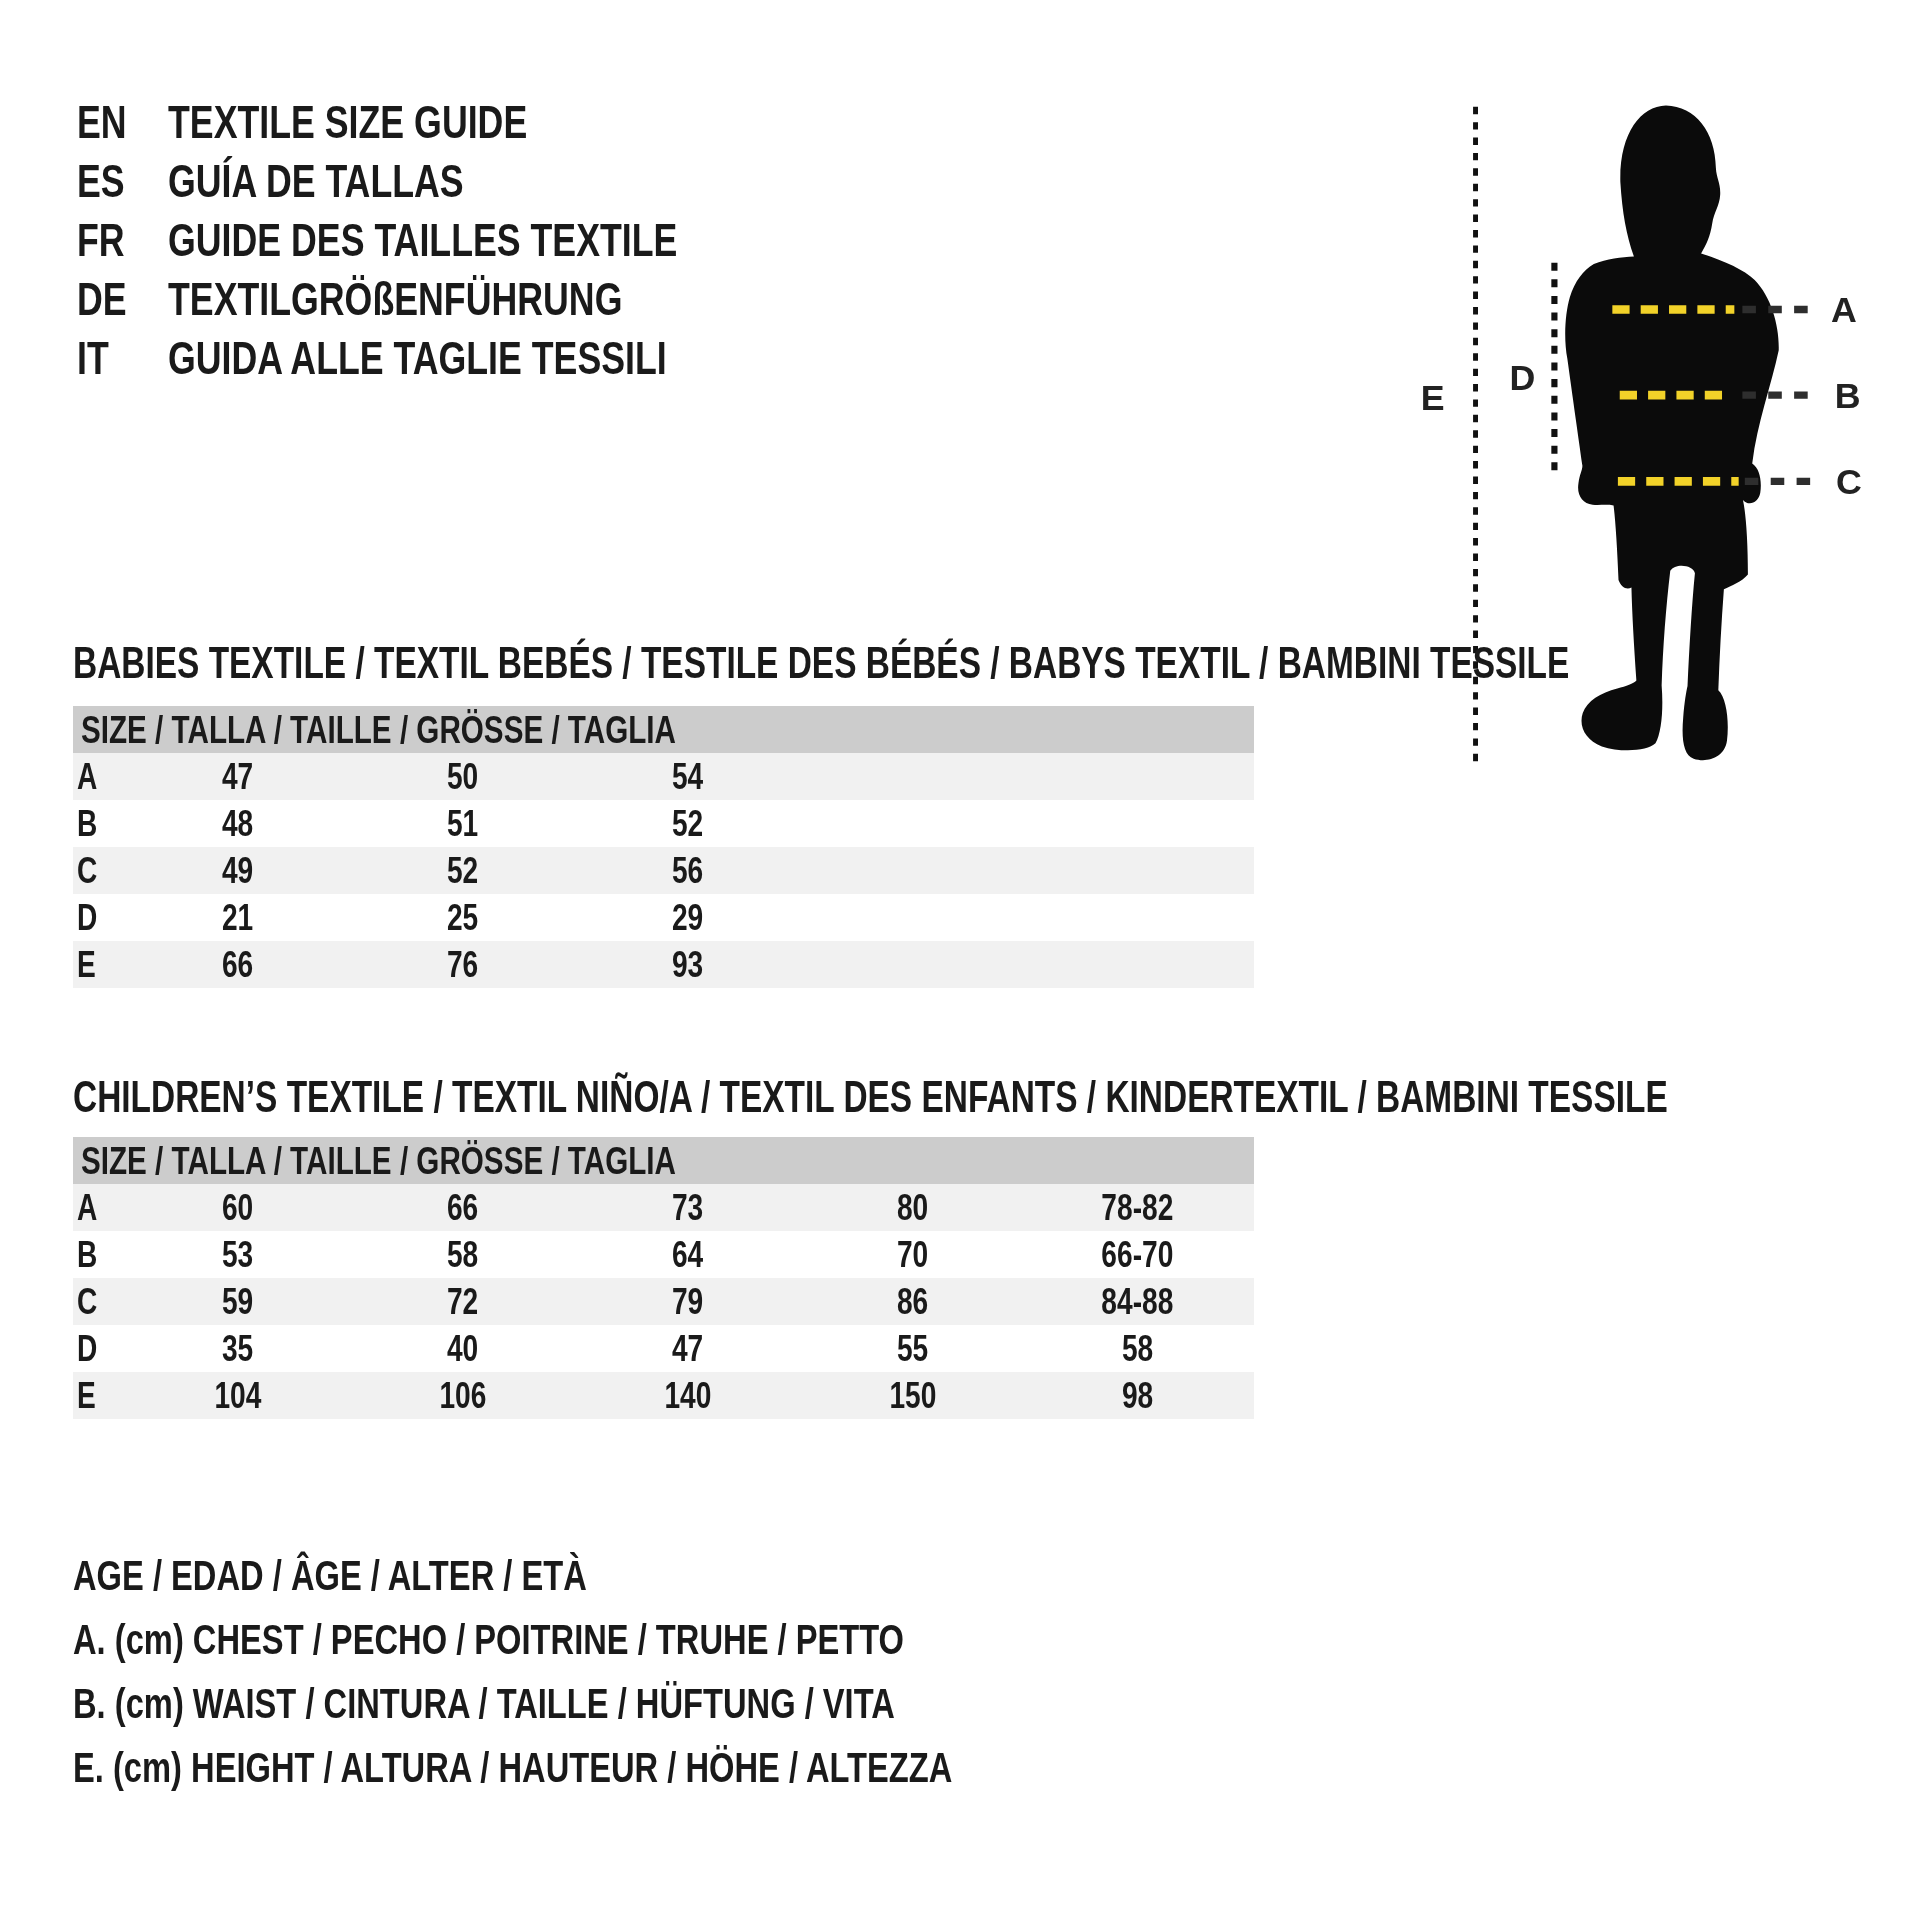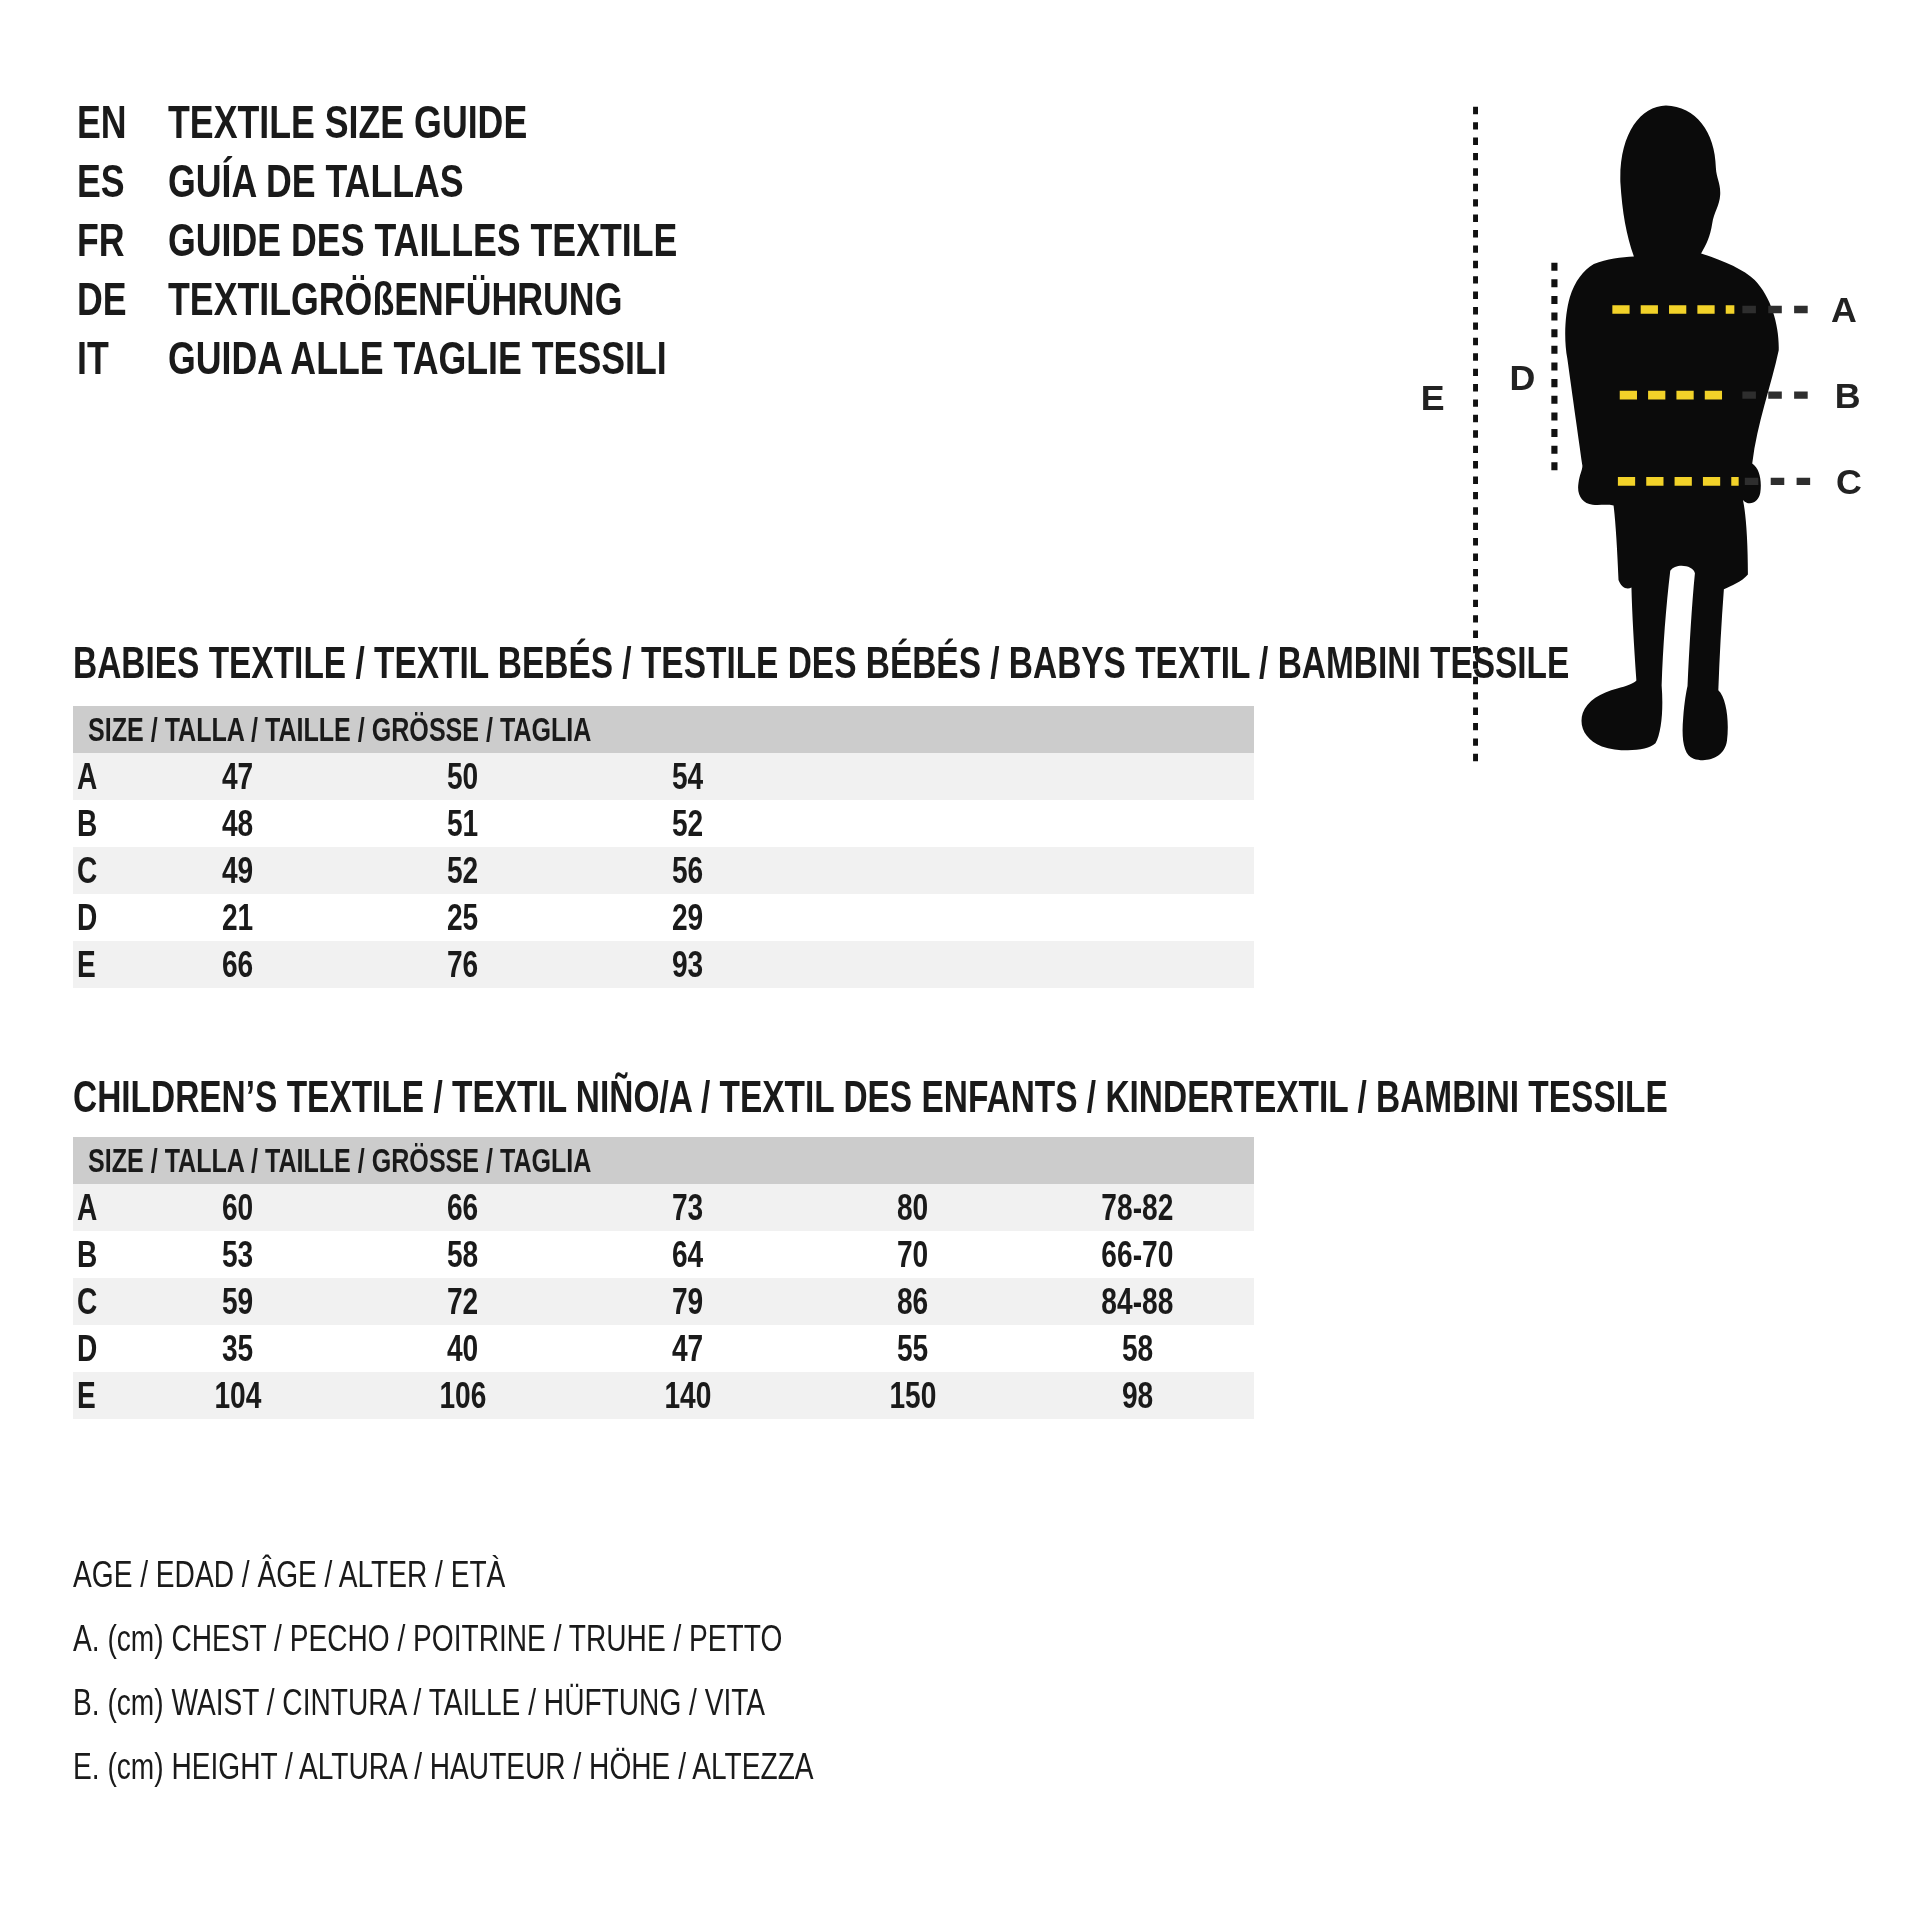--- a/index.html
+++ b/index.html
@@ -12,28 +12,28 @@
   
   .cond{display:inline-block;transform:scaleX(0.76);transform-origin:left center;white-space:nowrap;}
   .cond-c{display:inline-block;transform:scaleX(0.76);transform-origin:center center;white-space:nowrap;}
   
   .lang-row{position:relative;height:59px;line-height:59px;font-size:47px;font-weight:700;}
   .lang-code{position:absolute;left:0;top:0;}
   .lang-title{position:absolute;left:91px;top:0;}
   
   .section-title{font-size:44px;font-weight:700;line-height:49px;white-space:nowrap;}
   
-  .size-header-bar{background:#cccccc;height:47px;line-height:47px;font-size:33px;font-weight:700;padding-left:15px;box-sizing:border-box;}
+  .size-header-bar{background:#cccccc;height:47px;line-height:47px;font-size:39px;font-weight:700;padding-left:8px;box-sizing:border-box;}
   .t-row{position:relative;display:flex;height:47px;line-height:47px;font-size:37px;font-weight:700;}
   .t-row.odd{background:#f1f1f1;}
   .t-colhead{display:flex;height:38px;line-height:38px;font-size:37px;font-weight:700;}
   .cell-label{width:52px;padding-left:3.7px;box-sizing:border-box;}
   .cell{width:225px;text-align:center;}
   
-  .legend-line{height:64px;line-height:64px;font-size:37px;font-weight:400;white-space:nowrap;}
+  .legend-line{height:64px;line-height:64px;font-size:43px;font-weight:700;white-space:nowrap;}
   
   .fig-label{font-family:"Liberation Sans",sans-serif;font-weight:700;font-size:58px;fill:#222222;}
 </style>
 </head>
 <body>
 
 <div class="abs" style="left:77px;top:92px;">
   <div class="lang-row">
     <span class="lang-code"><span class="cond">EN</span></span>
     <span class="lang-title"><span class="cond">TEXTILE SIZE GUIDE</span></span>

